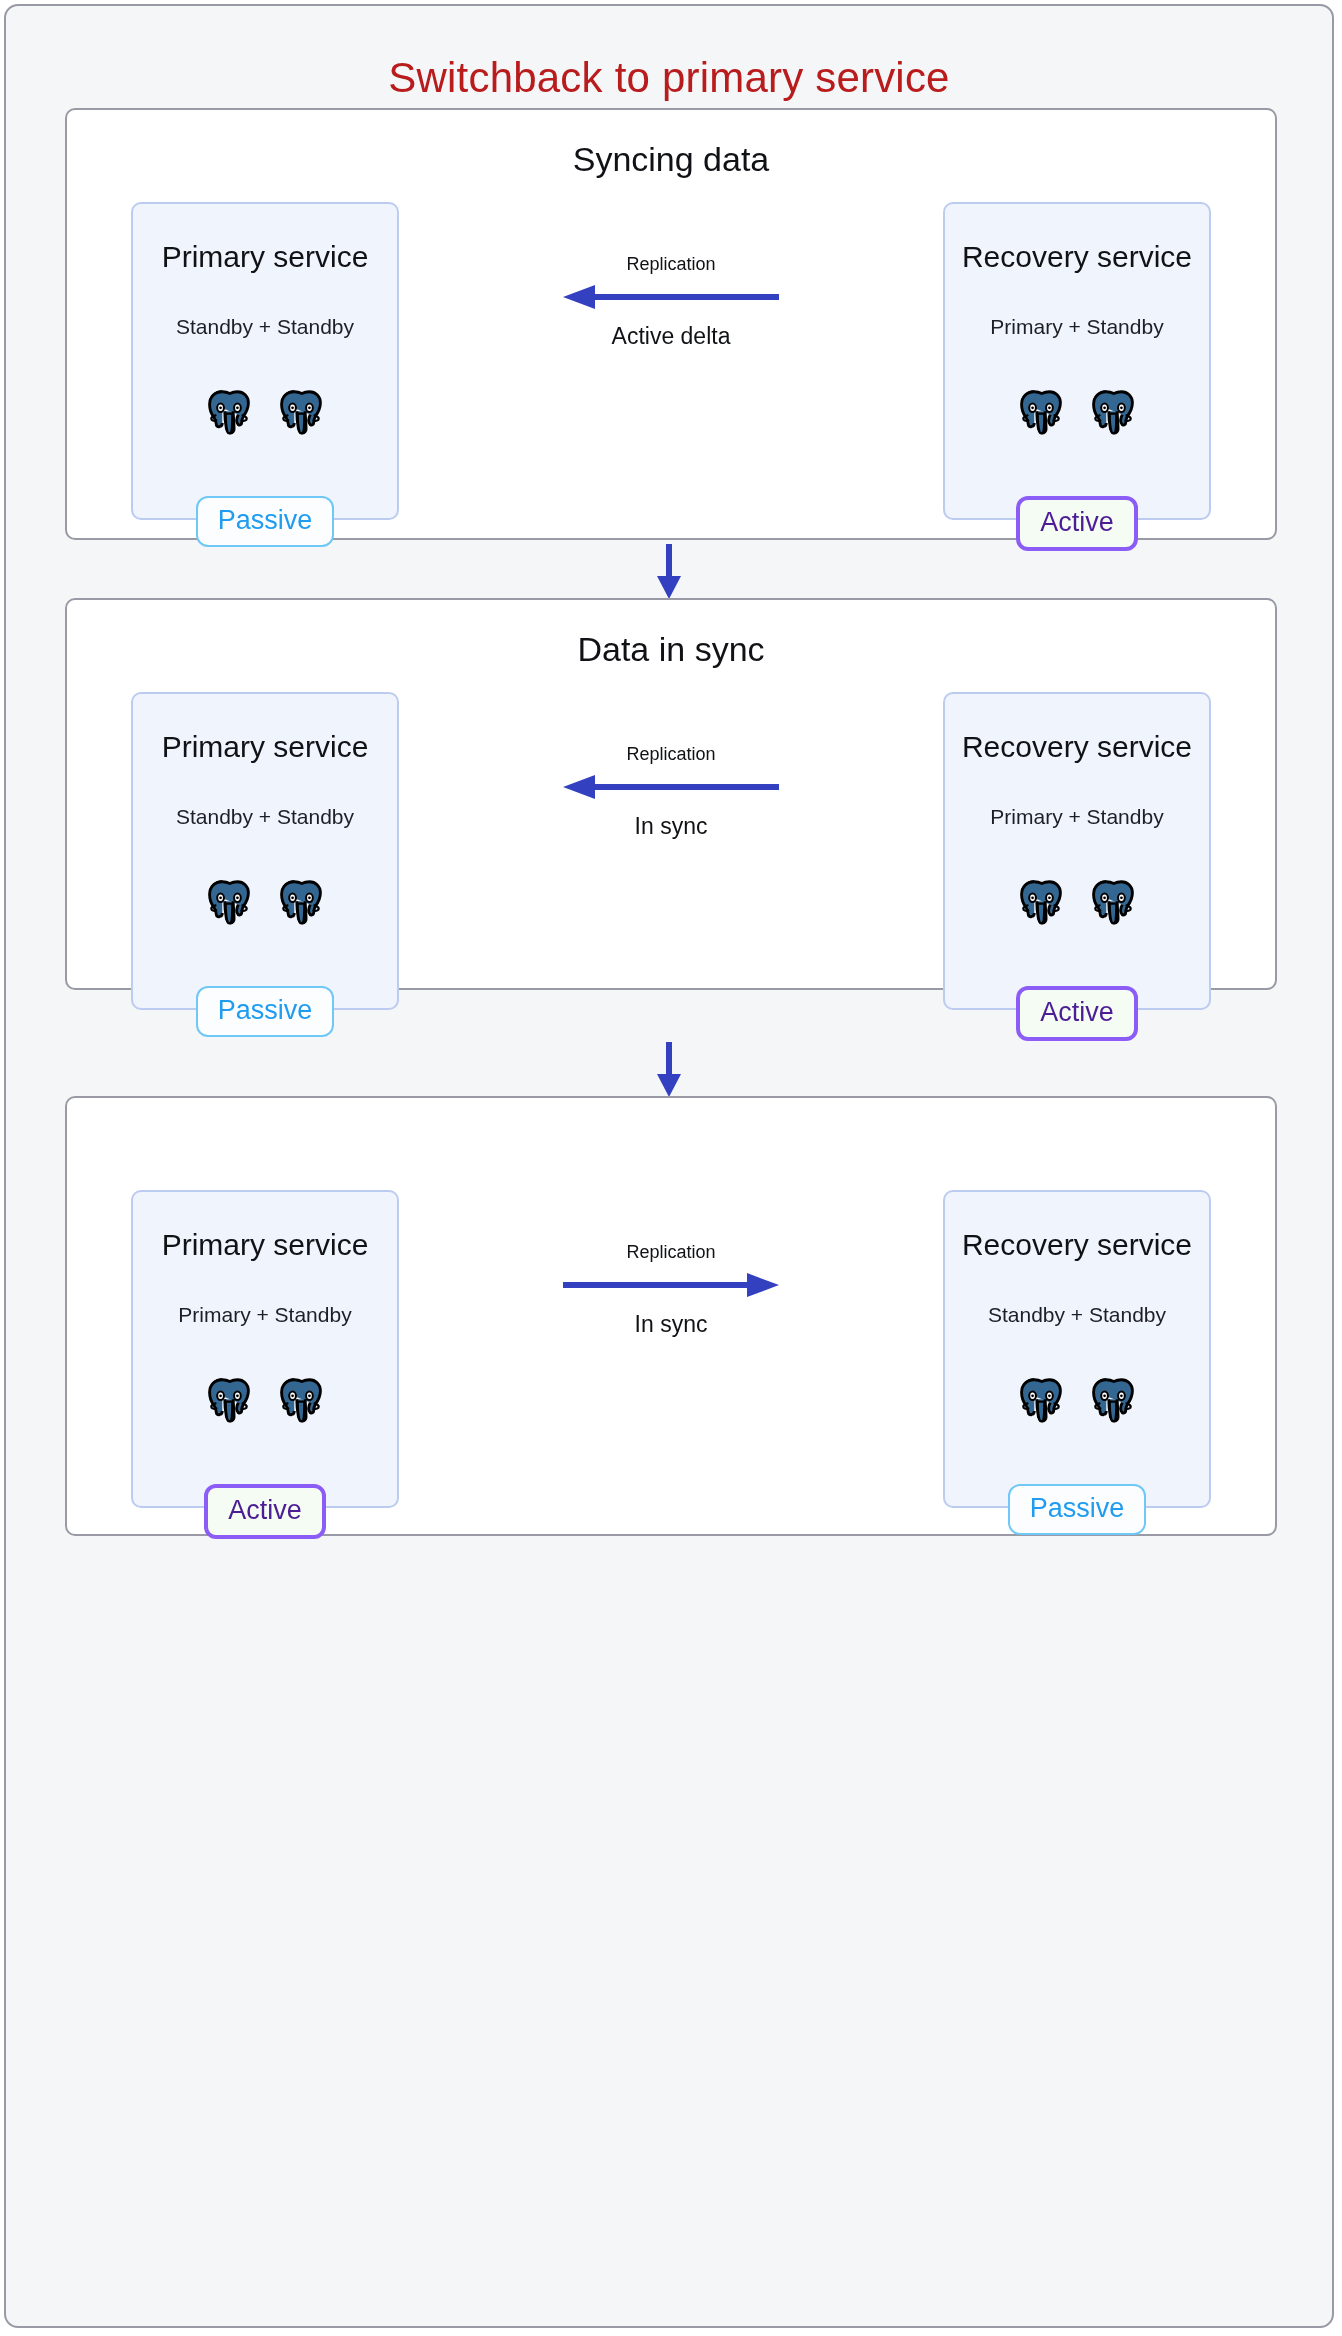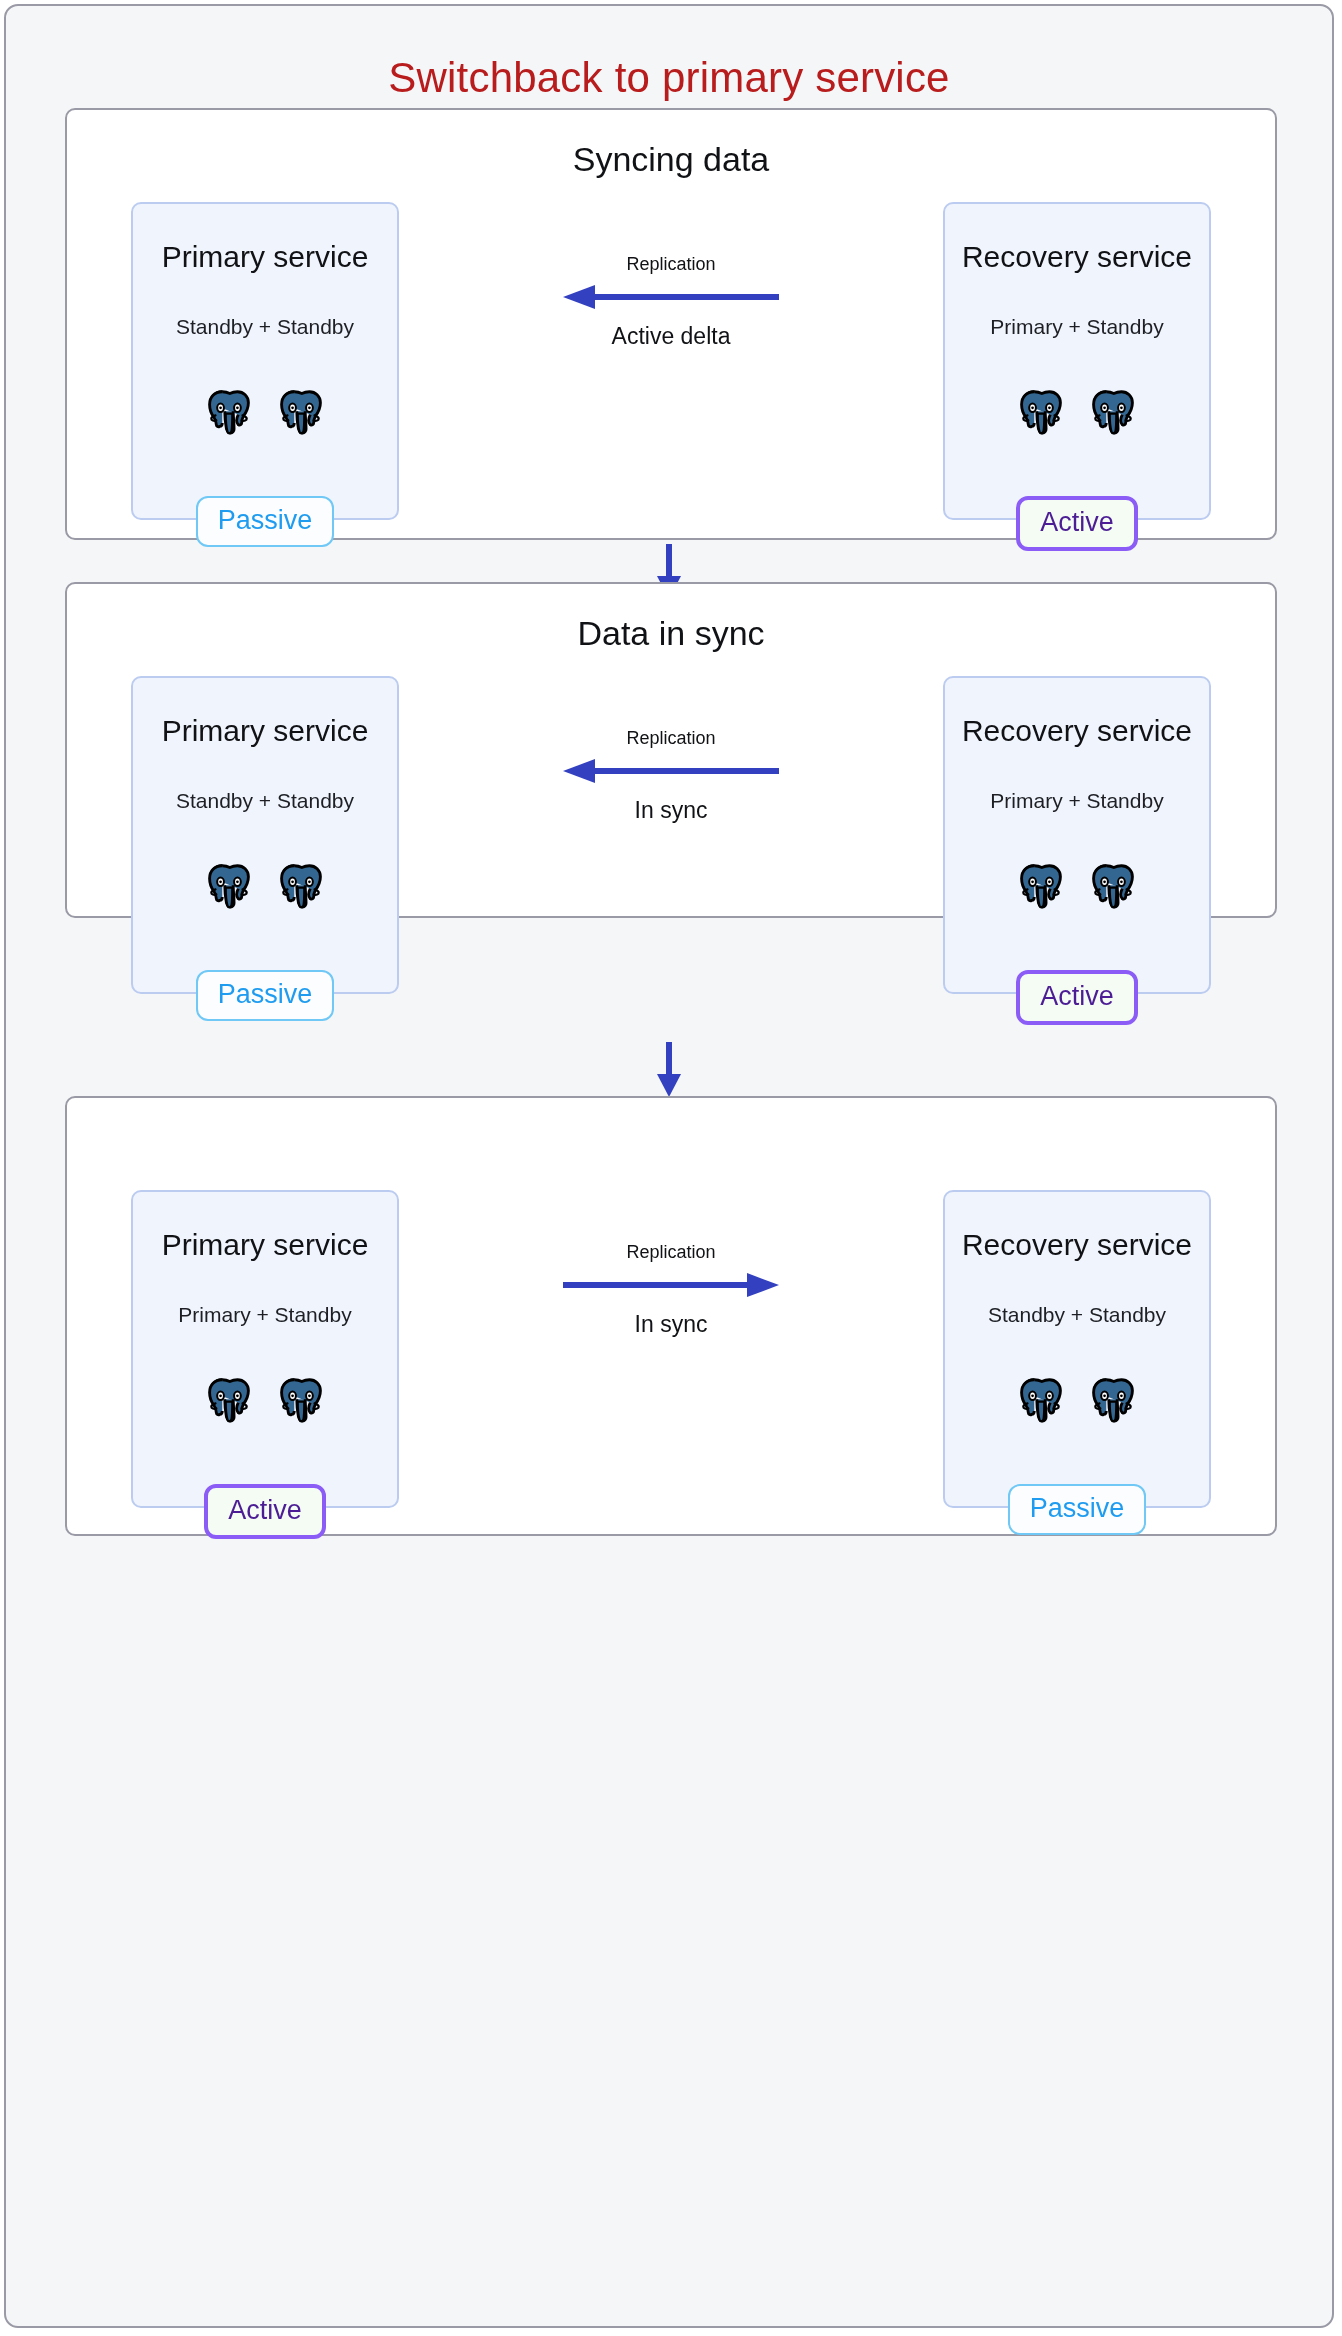--- a/index.html
+++ b/index.html
@@ -41,21 +41,21 @@
   .panel {
     position: absolute;
     left: 59px;
     width: 1212px;
     box-sizing: border-box;
     background: #ffffff;
     border: 2px solid #9a9aa6;
     border-radius: 10px;
   }
   #panel-0 { top: 102px;  height: 432px; }
-  #panel-1 { top: 576px;  height: 336px; }
+  #panel-1 { top: 592px;  height: 392px; }
   #panel-2 { top: 1090px; height: 440px; }
 
   .panel-title {
     position: absolute;
     left: 0;
     top: 30px;
     width: 100%;
     text-align: center;
     font-size: 34px;
     color: #111215;

